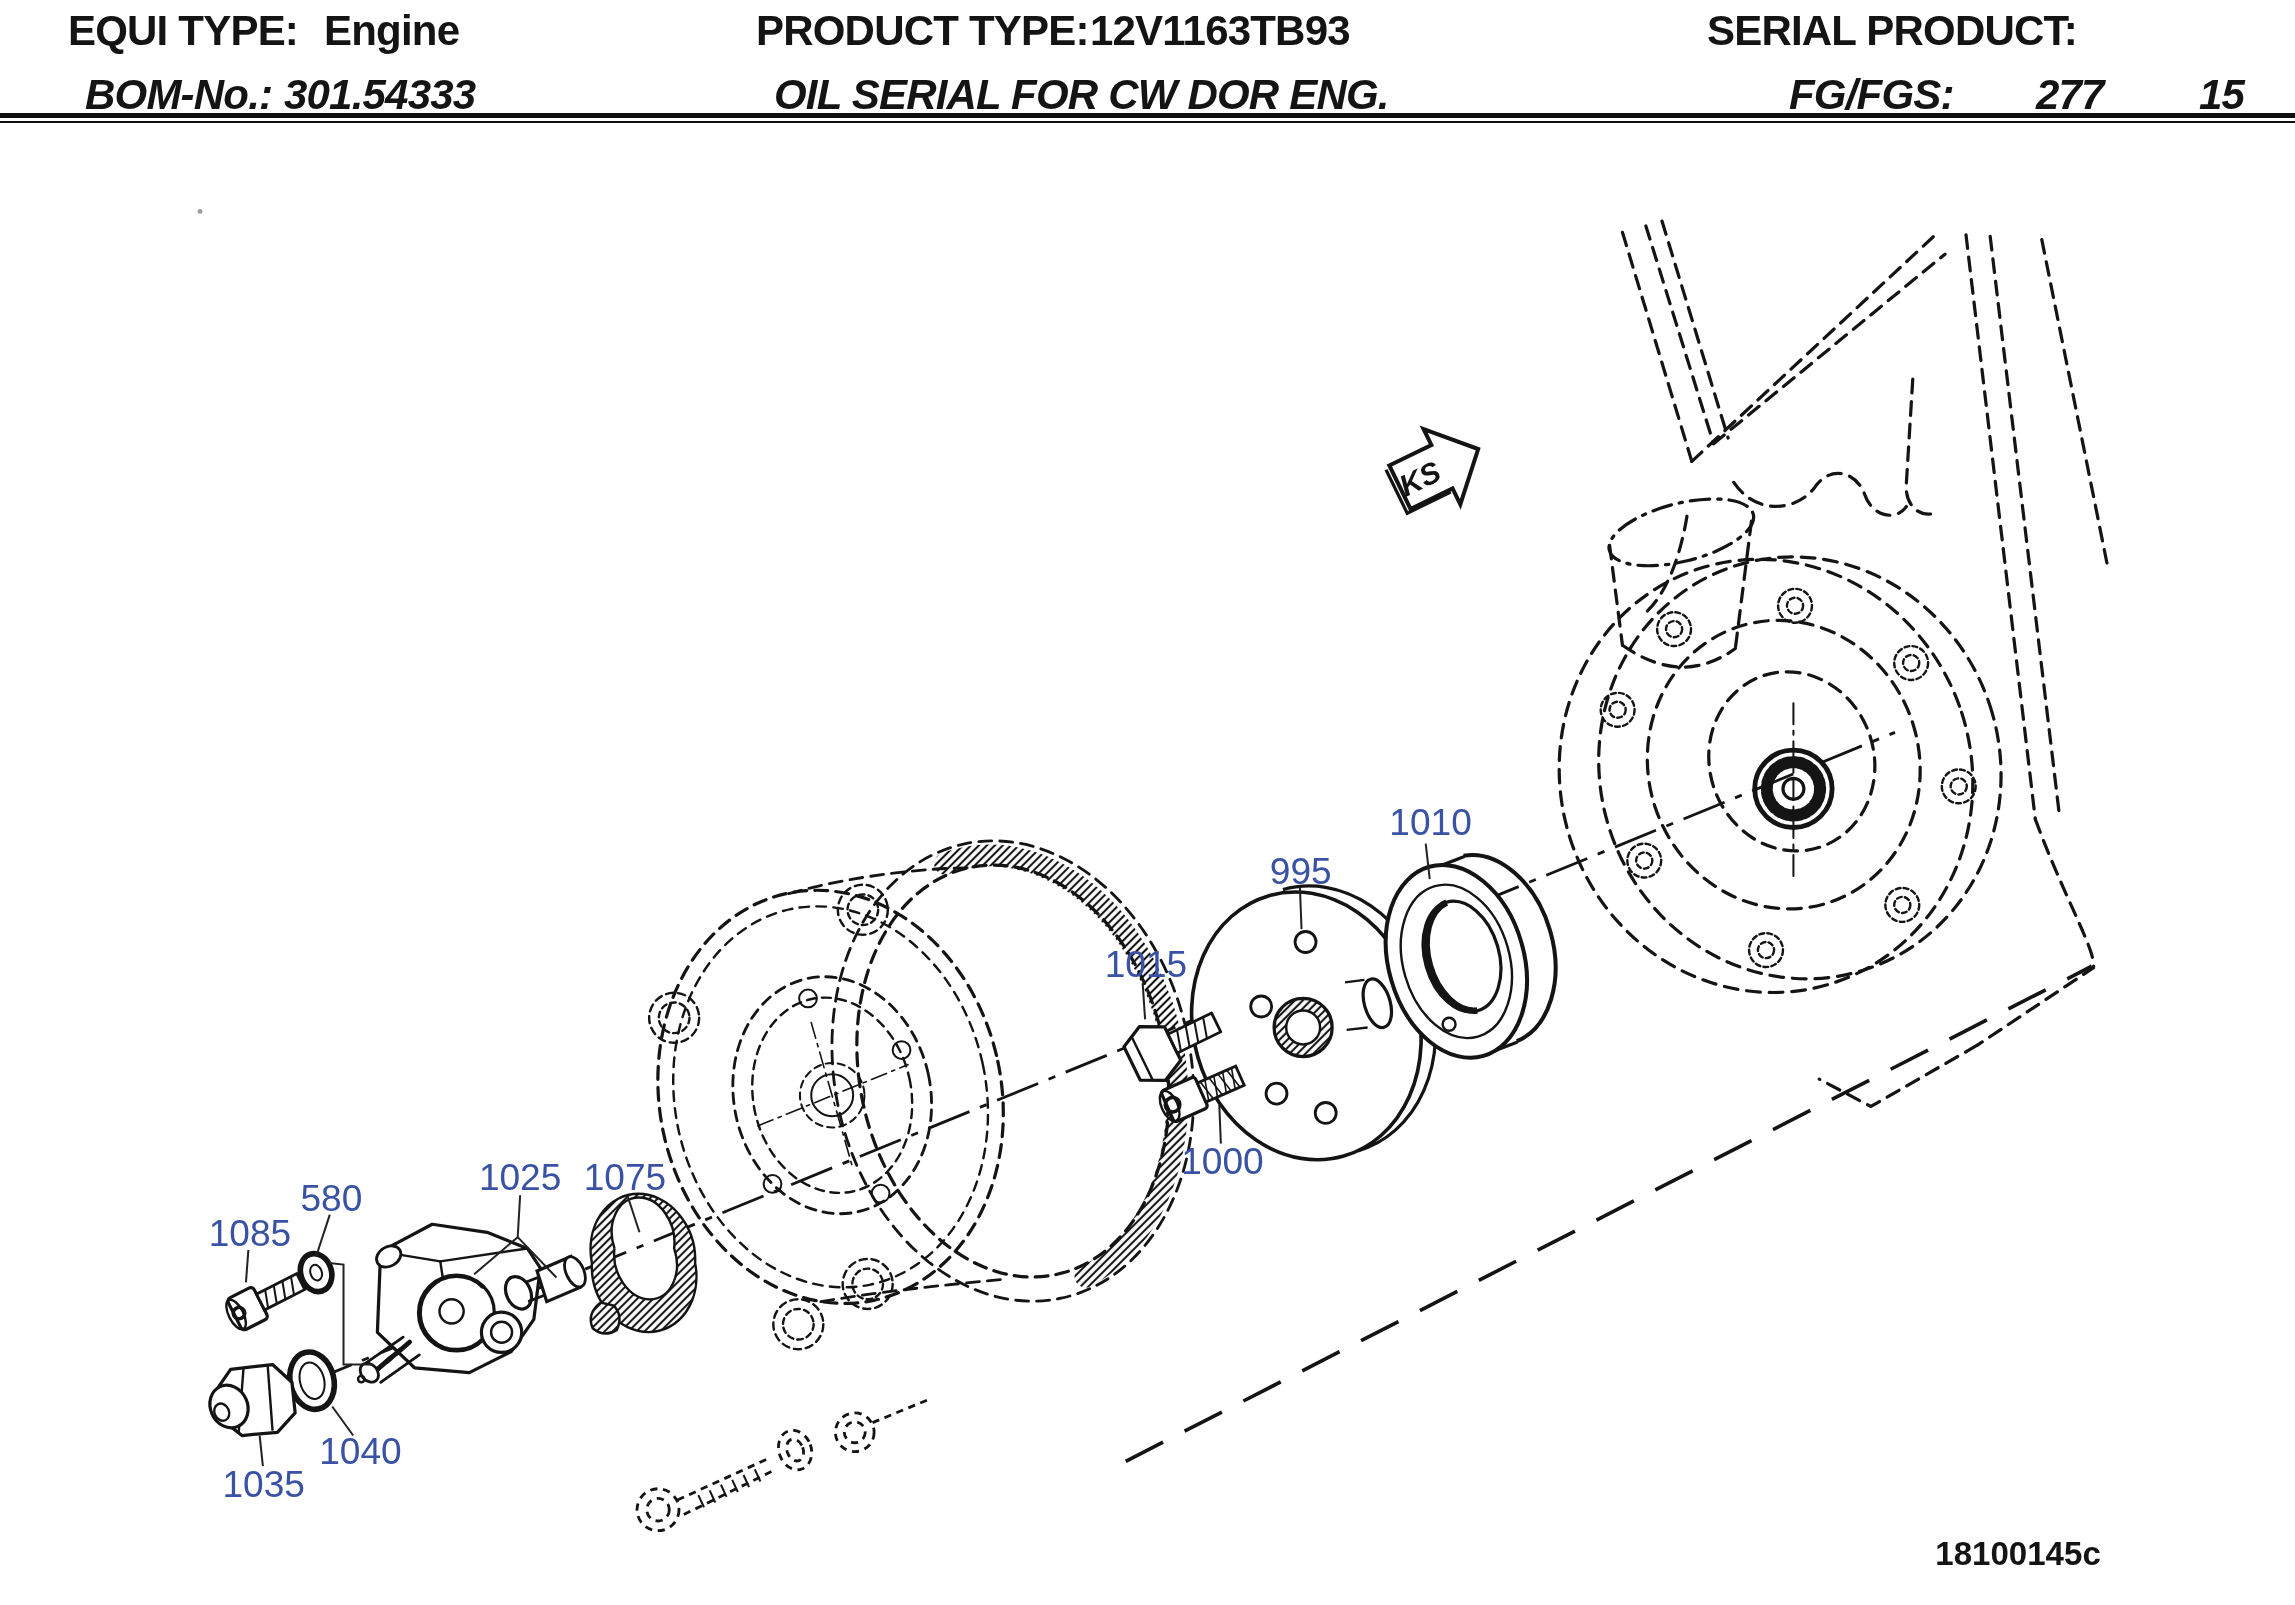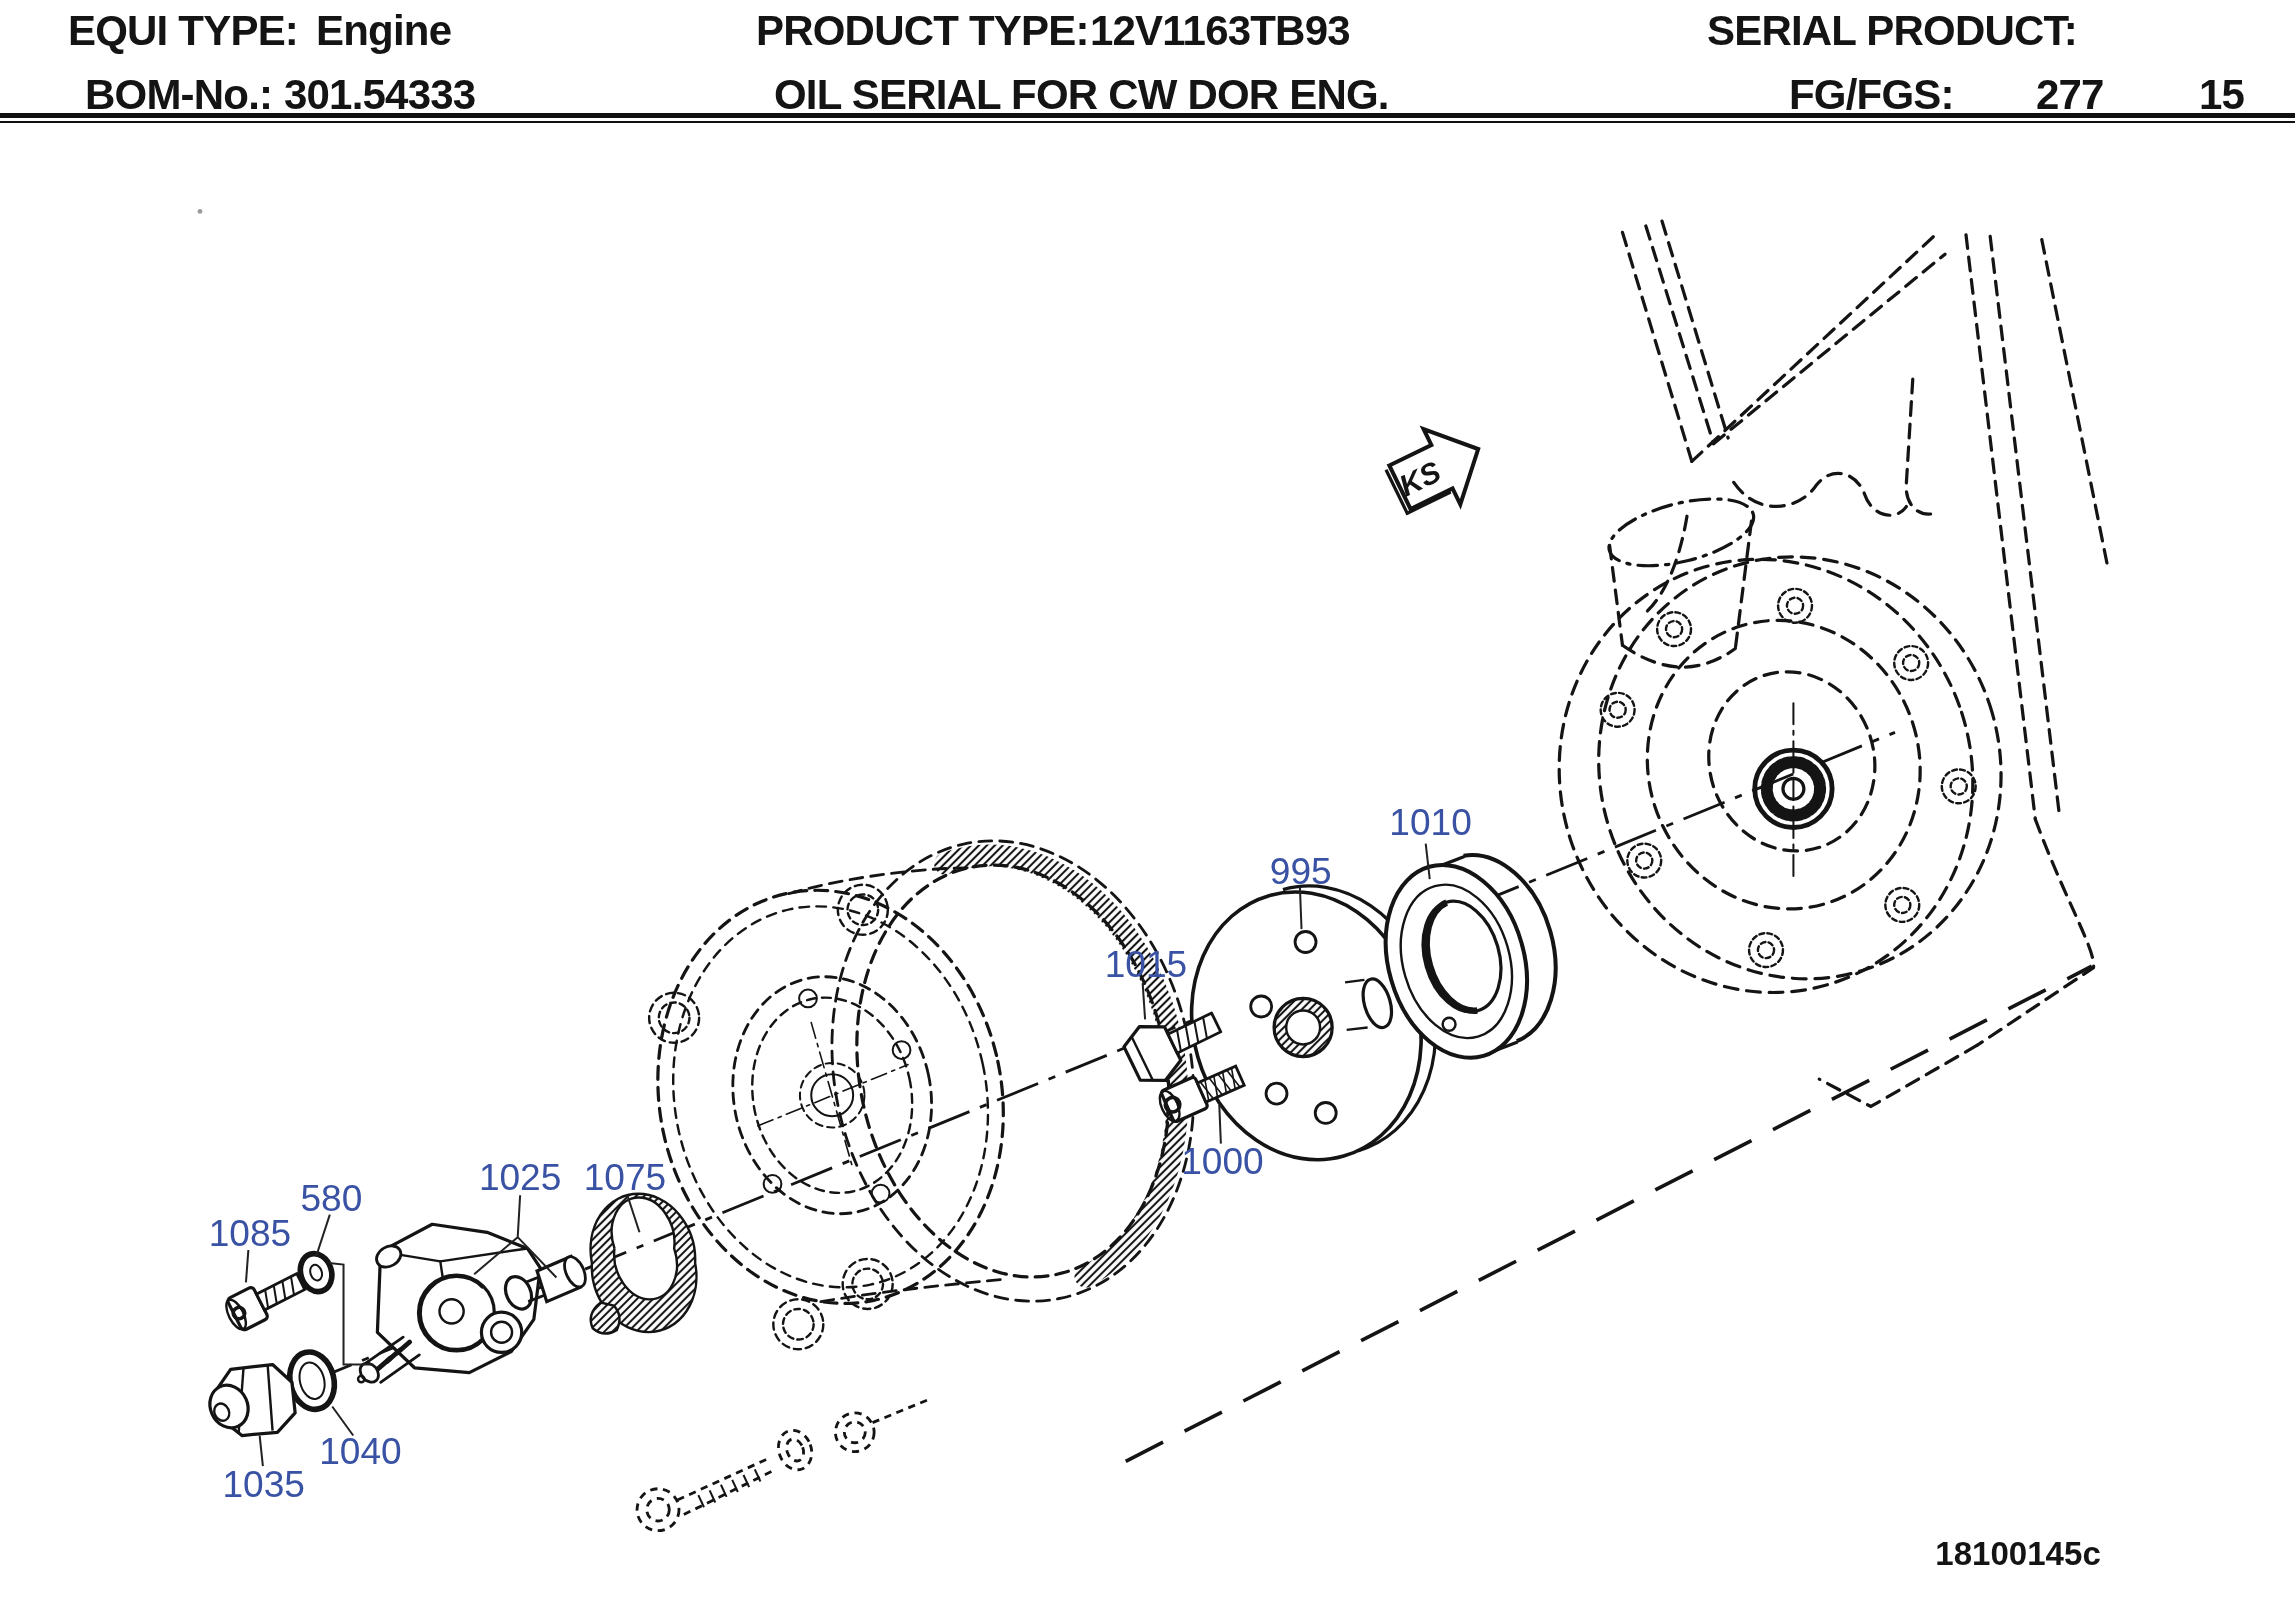--- a/index.html
+++ b/index.html
@@ -1,33 +1,33 @@
 <!DOCTYPE html>
 <html style="font-size:13px"><head>
 <meta charset="utf-8">
 <style>
   html,body{margin:0;padding:0;background:#fff;}
   body{width:2295px;height:1605px;position:relative;overflow:hidden;
        font-family:"Liberation Sans", sans-serif;color:#111;}
   .hdr{position:absolute;white-space:nowrap;font-weight:bold;font-size:42px;
        letter-spacing:-0.8px;color:#141414;}
   .row1{top:6.5px;}
-  .row2{top:71px;}
+  .row2{top:71px;font-style:italic;}
   .rule-a{position:absolute;left:0;top:113px;width:2295px;height:4.8px;background:#101010;}
   .rule-b{position:absolute;left:0;top:121px;width:2295px;height:1.6px;background:#101010;}
   svg{position:absolute;left:0;top:0;}
   .plabel{font-size:46px;font-weight:400;}
   .ksfont{font-size:37px;font-weight:bold;font-style:italic;}
   .dwgnum{font-size:41px;font-weight:bold;fill:#141414;}
 </style>
 </head>
 <body>
 
 <div class="hdr row1" style="left:68px">EQUI TYPE:</div>
-<div class="hdr row1" style="left:316px">Engine</div>
+<div class="hdr row1" style="left:324px">Engine</div>
 <div class="hdr row1" style="left:756px">PRODUCT TYPE:</div>
 <div class="hdr row1" style="left:1090px">12V1163TB93</div>
 <div class="hdr row1" style="left:1707px">SERIAL PRODUCT:</div>
 <div class="hdr row2" style="left:85px">BOM-No.:</div>
 <div class="hdr row2" style="left:284px">301.54333</div>
 <div class="hdr row2" style="left:774px">OIL SERIAL FOR CW DOR ENG.</div>
 <div class="hdr row2" style="left:1789px">FG/FGS:</div>
 <div class="hdr row2" style="left:2036px">277</div>
 <div class="hdr row2" style="left:2199px">15</div>
 <div class="rule-a"></div>

